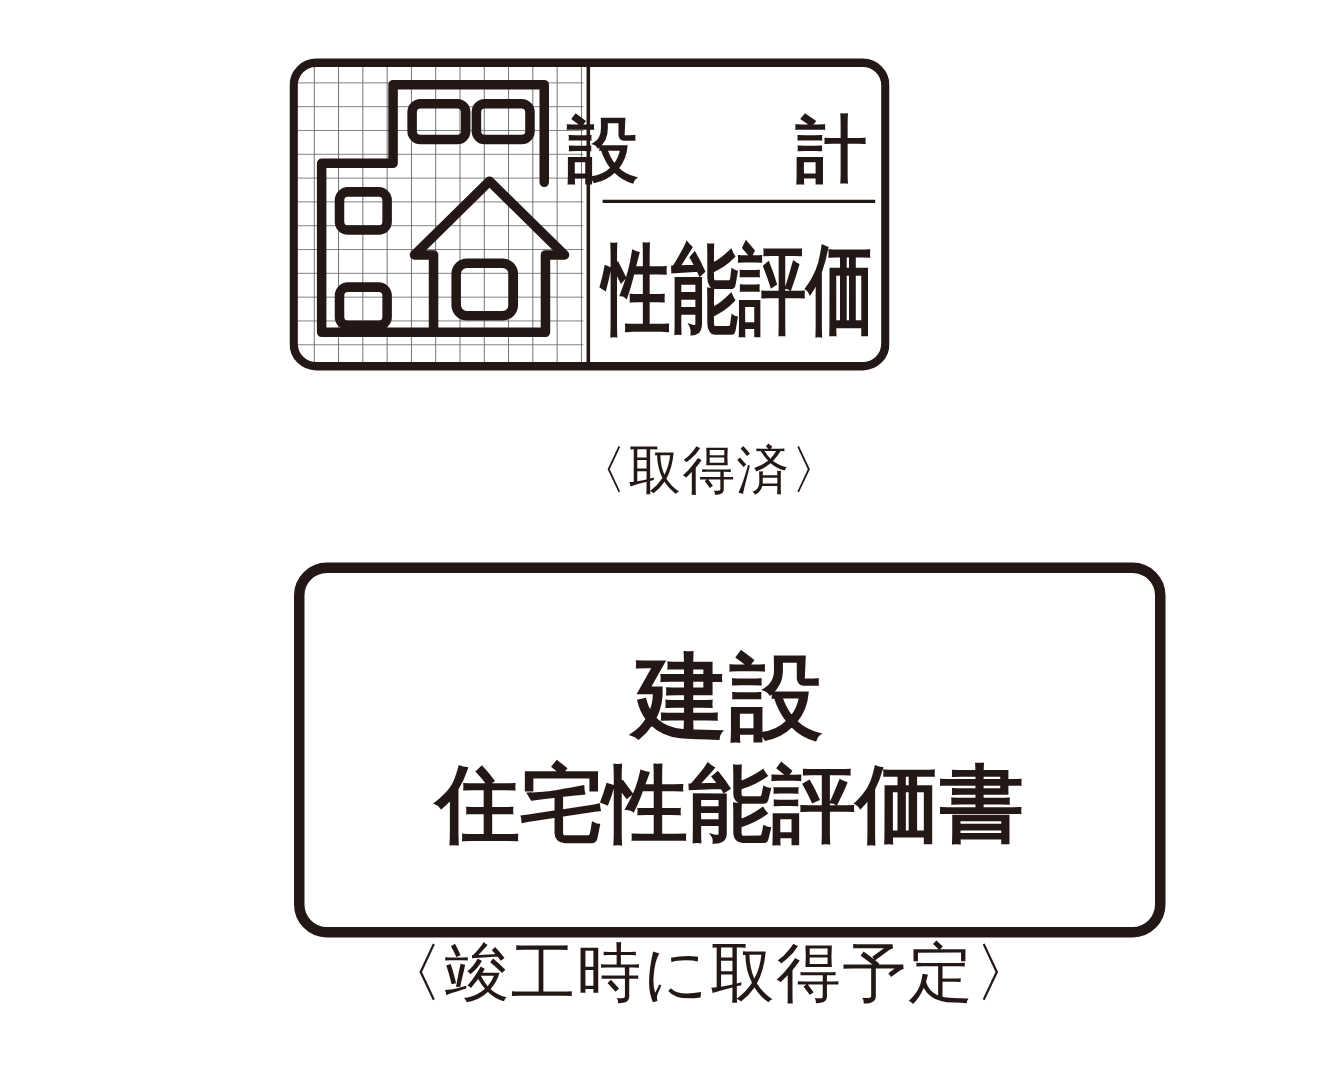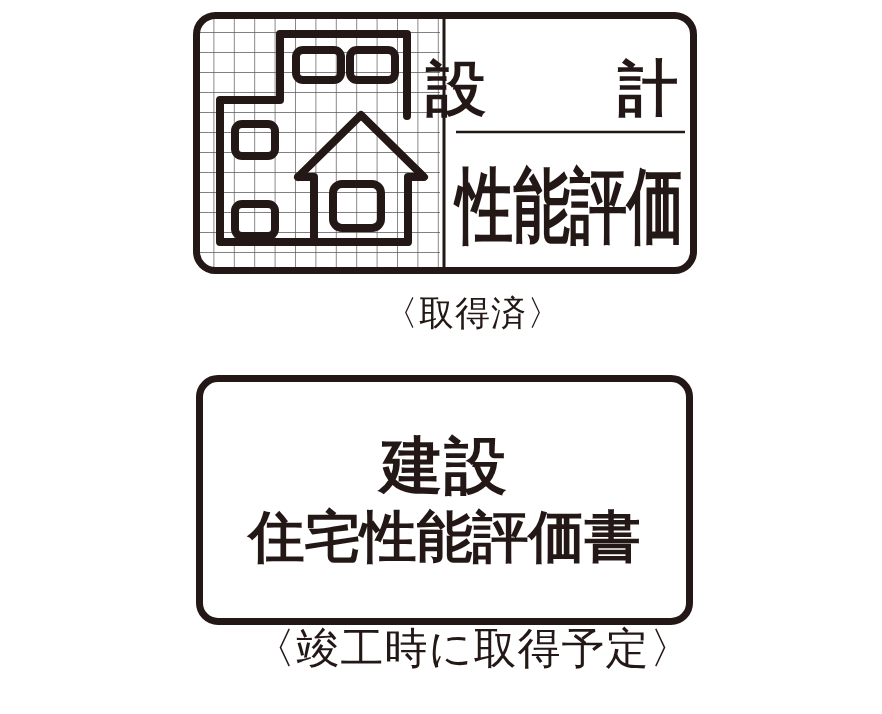--- a/index.html
+++ b/index.html
@@ -19,21 +19,21 @@
   .stage {
     position: absolute;
     inset: 0;
   }
 
   
   .badge-design {
     position: absolute;
     left: 193px;
     top: 12px;
-    width: 504px;
+    width: 400px;
     height: 262px;
   }
   .badge-design svg {
     display: block;
     width: 100%;
     height: 100%;
   }
 
   
   .caption {
@@ -55,21 +55,21 @@
     top: 620px;
     font-size: 43px;
     letter-spacing: 1px;
   }
 
   
   .badge-certificate {
     position: absolute;
     left: 196px;
     top: 375px;
-    width: 497px;
+    width: 581px;
     height: 250px;
     box-sizing: border-box;
     border: 7px solid #231815;
     border-radius: 22px;
     background: #ffffff;
     display: flex;
     flex-direction: column;
     align-items: center;
     justify-content: center;
   }

